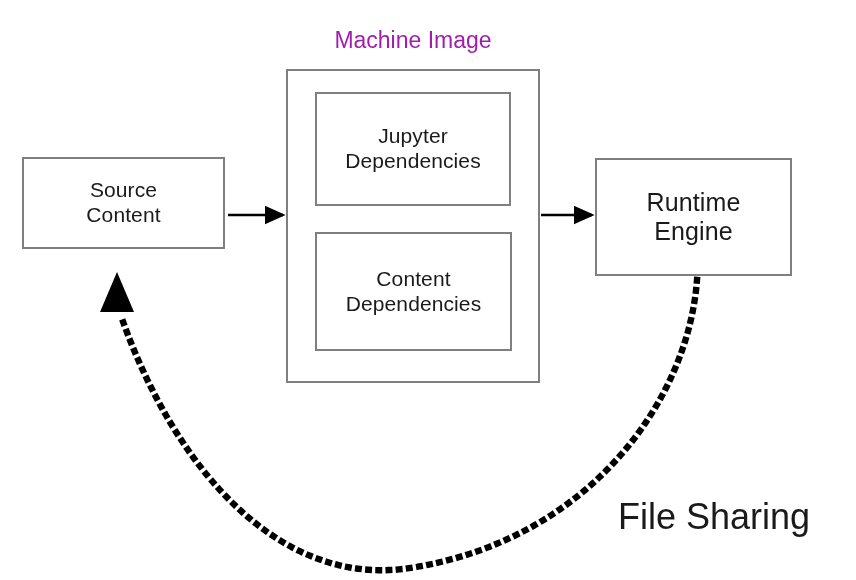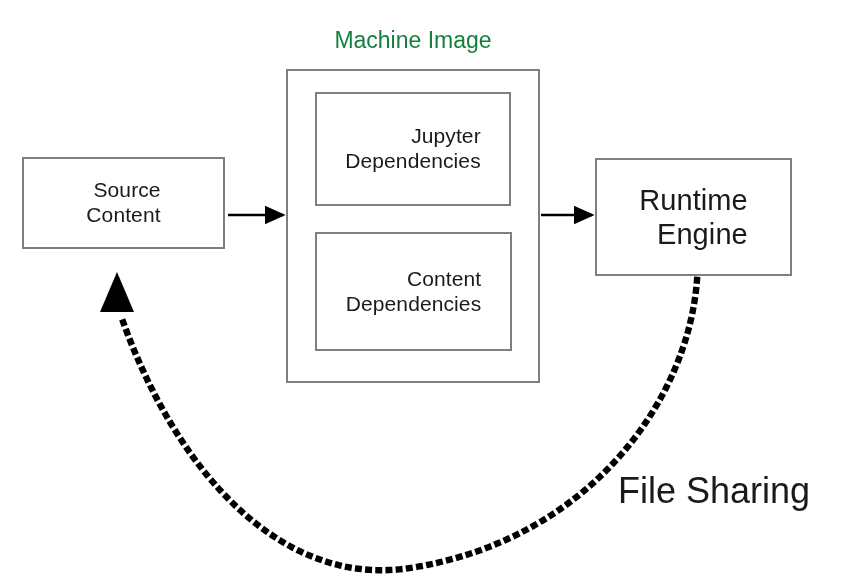--- a/index.html
+++ b/index.html
@@ -32,21 +32,20 @@
     display: flex;
     align-items: center;
     justify-content: center;
     text-align: center;
   }
   .node-label {
     color: #1a1a1a;
     line-height: 1.18;
     white-space: pre-line;
     letter-spacing: 0.1px;
-    text-align: right;
   }
   
   #source-content-box {
     left: 22px;
     top: 157px;
     width: 203px;
     height: 92px;
     border: 2px solid #7f7f7f;
   }
   #source-content-box .node-label { font-size: 21px; }
@@ -60,21 +59,21 @@
     border: 2px solid #7f7f7f;
   }
   
   #machine-image-caption {
     position: absolute;
     left: 286px;
     top: 27px;
     width: 254px;
     text-align: center;
     font-size: 23px;
-    color: #15803d;
+    color: #a21caf;
   }
 
   
   #jupyter-dependencies-box {
     left: 315px;
     top: 92px;
     width: 196px;
     height: 114px;
     border: 2px solid #7f7f7f;
   }
@@ -91,27 +90,27 @@
   #content-dependencies-box .node-label { font-size: 21px; }
 
   
   #runtime-engine-box {
     left: 595px;
     top: 158px;
     width: 197px;
     height: 118px;
     border: 2px solid #7f7f7f;
   }
-  #runtime-engine-box .node-label { font-size: 29px; }
+  #runtime-engine-box .node-label { font-size: 25px; }
 
   
   #file-sharing-label {
     position: absolute;
     left: 618px;
-    top: 470px;
+    top: 496px;
     font-size: 36px;
     color: #1a1a1a;
     white-space: nowrap;
   }
 </style>
 </head>
 <body>
 
 <div id="diagram-canvas">
 

